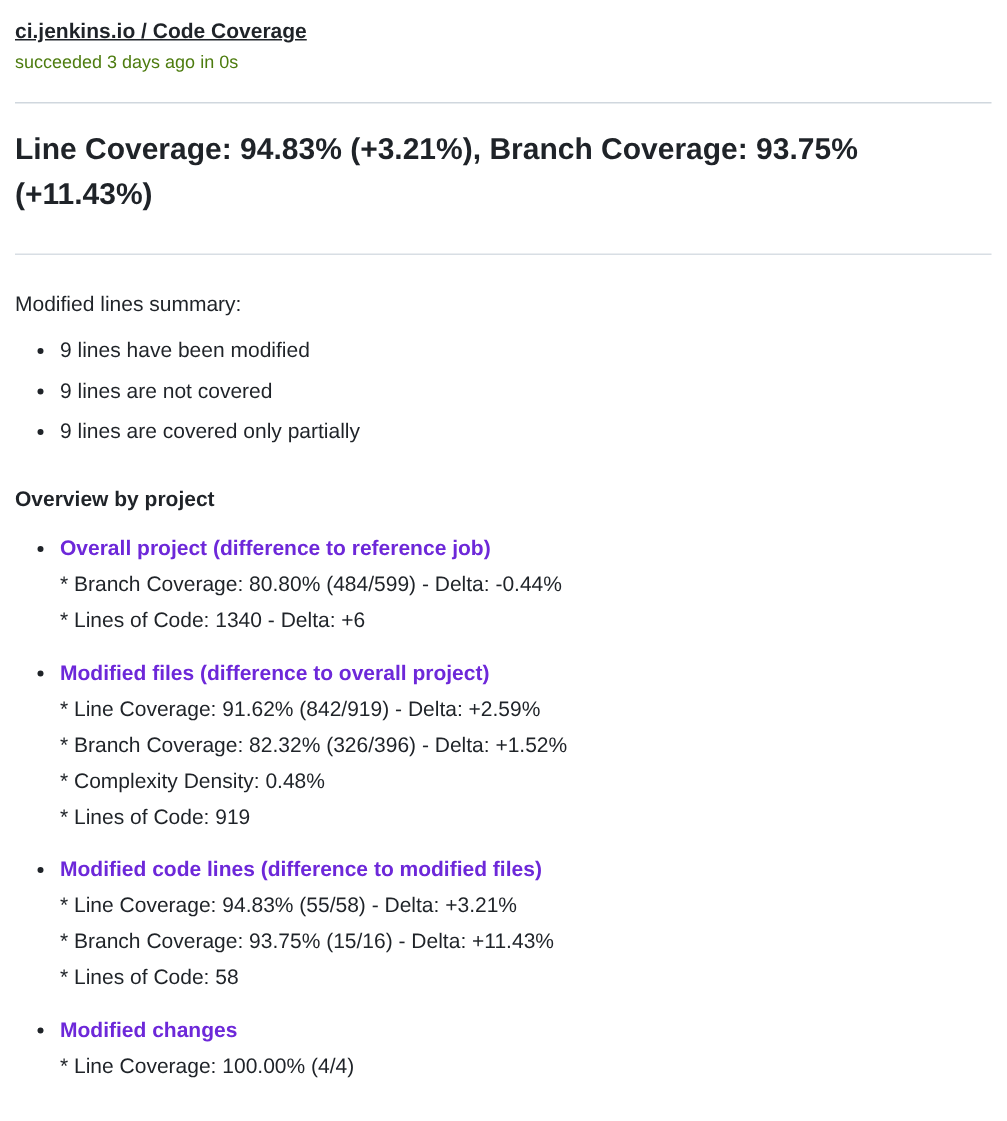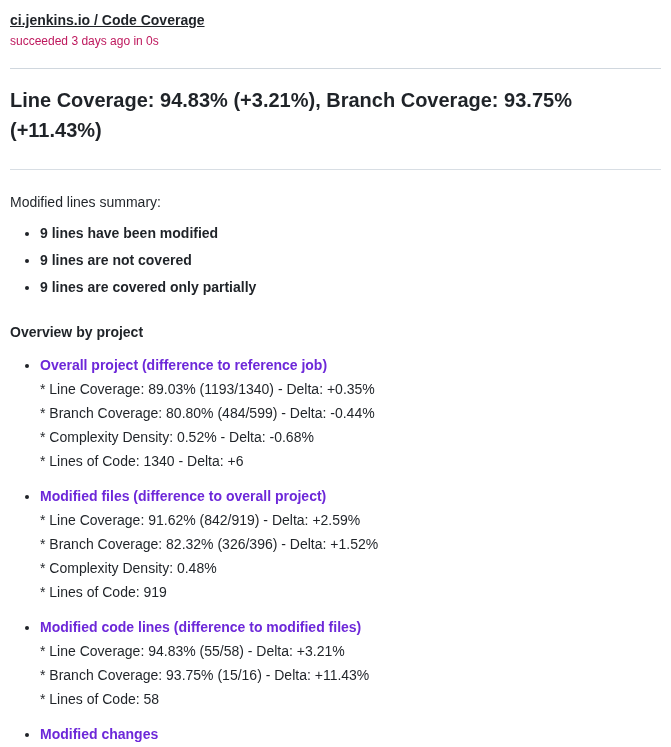--- a/index.html
+++ b/index.html
@@ -14,42 +14,41 @@
   }
   .header { padding-bottom: 8px; }
   .header-source {
     font-size: 14px;
     font-weight: 600;
     color: #1f2328;
     text-decoration: underline;
   }
   .header-status {
     font-size: 12px;
-    color: #be185d;
+    color: #4d7c0f;
     margin-top: 1px;
   }
   hr {
     border: none;
     border-top: 1px solid #d0d7de;
     margin: 10px 0 16px 0;
   }
   h2.title {
     font-size: 20px;
     font-weight: 600;
     margin: 0 0 6px 0;
     padding-bottom: 24px;
     border-bottom: 1px solid #d8dee4;
   }
   .summary-intro {
     margin: 22px 0 10px 0;
   }
   ul.bulleted {
     margin: 10px 0 16px 0;
     padding-left: 30px;
-    font-weight: bold;
   }
   ul.bulleted > li {
     margin: 6px 0;
   }
   .section-heading {
     font-weight: 600;
     margin: 24px 0 12px 0;
   }
   ul.baseline {
     margin: 6px 0 20px 0;
@@ -86,23 +85,21 @@
   <li>9 lines have been modified</li>
   <li>9 lines are not covered</li>
   <li>9 lines are covered only partially</li>
 </ul>
 
 <div class="section-heading">Overview by project</div>
 
 <ul class="baseline">
   <li>
     <a href="#" class="link">Overall project (difference to reference job)</a>
-    <span class="metric-line">* Line Coverage: 89.03% (1193/1340) - Delta: +0.35%</span>
     <span class="metric-line">* Branch Coverage: 80.80% (484/599) - Delta: -0.44%</span>
-    <span class="metric-line">* Complexity Density: 0.52% - Delta: -0.68%</span>
     <span class="metric-line">* Lines of Code: 1340 - Delta: +6</span>
   </li>
   <li>
     <a href="#" class="link">Modified files (difference to overall project)</a>
     <span class="metric-line">* Line Coverage: 91.62% (842/919) - Delta: +2.59%</span>
     <span class="metric-line">* Branch Coverage: 82.32% (326/396) - Delta: +1.52%</span>
     <span class="metric-line">* Complexity Density: 0.48%</span>
     <span class="metric-line">* Lines of Code: 919</span>
   </li>
   <li>

